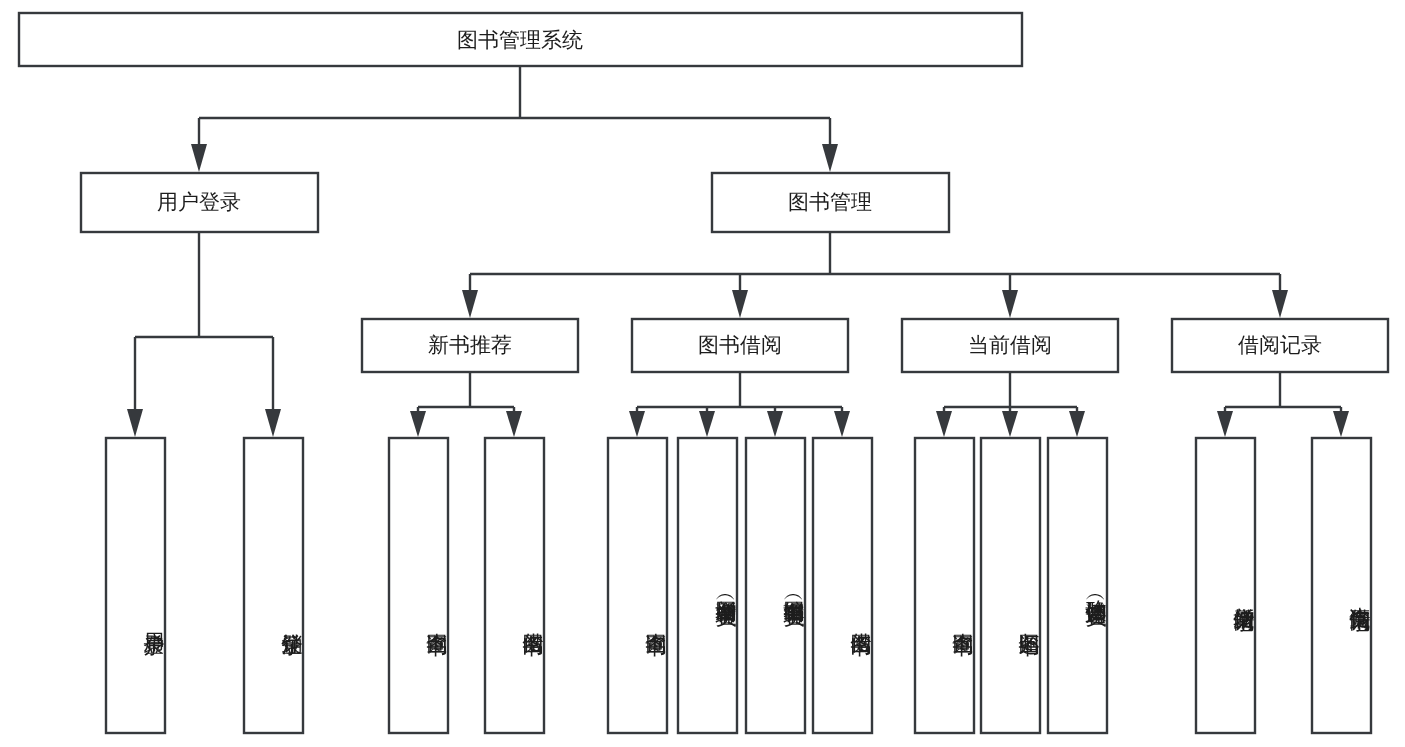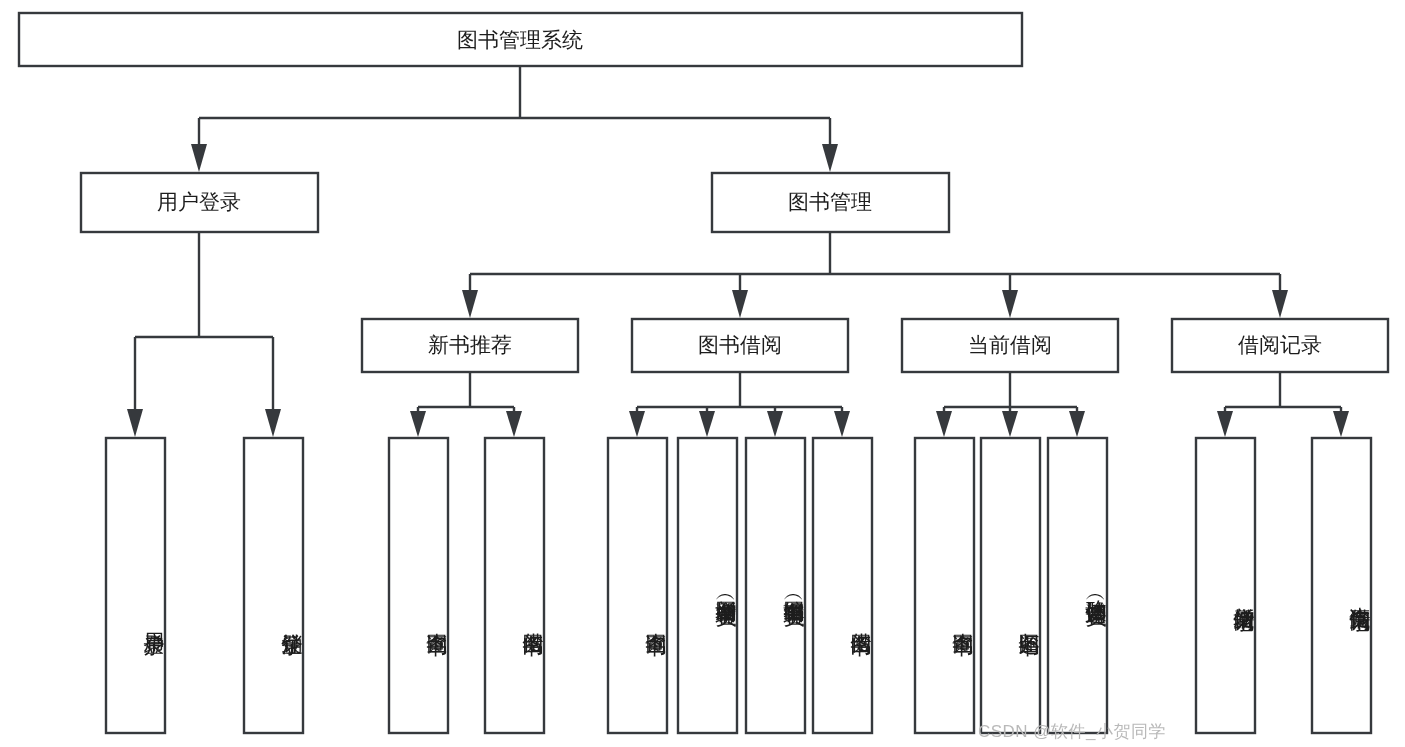--- a/index.html
+++ b/index.html
@@ -231,15 +231,14 @@
   <div class="leaf-label" style="left:746px; top:443px; width:59px; height:288px;">编辑图书（管理员）</div>
   <div class="leaf-label" style="left:813px; top:505px; width:59px; height:226px;">借阅图书</div>
 
   <div class="leaf-label" style="left:915px; top:505px; width:59px; height:226px;">查询图书</div>
   <div class="leaf-label" style="left:981px; top:505px; width:59px; height:226px;">归还图书</div>
   <div class="leaf-label" style="left:1048px; top:443px; width:59px; height:288px;">确认归还（管理员）</div>
 
   <div class="leaf-label" style="left:1196px; top:455px; width:59px; height:276px;">新增借阅记录</div>
   <div class="leaf-label" style="left:1312px; top:455px; width:59px; height:276px;">查询借阅记录</div>
 
-  <div class="watermark">CSDN @软件_小贺同学</div>
 
 </div>
 
 </body></html>

